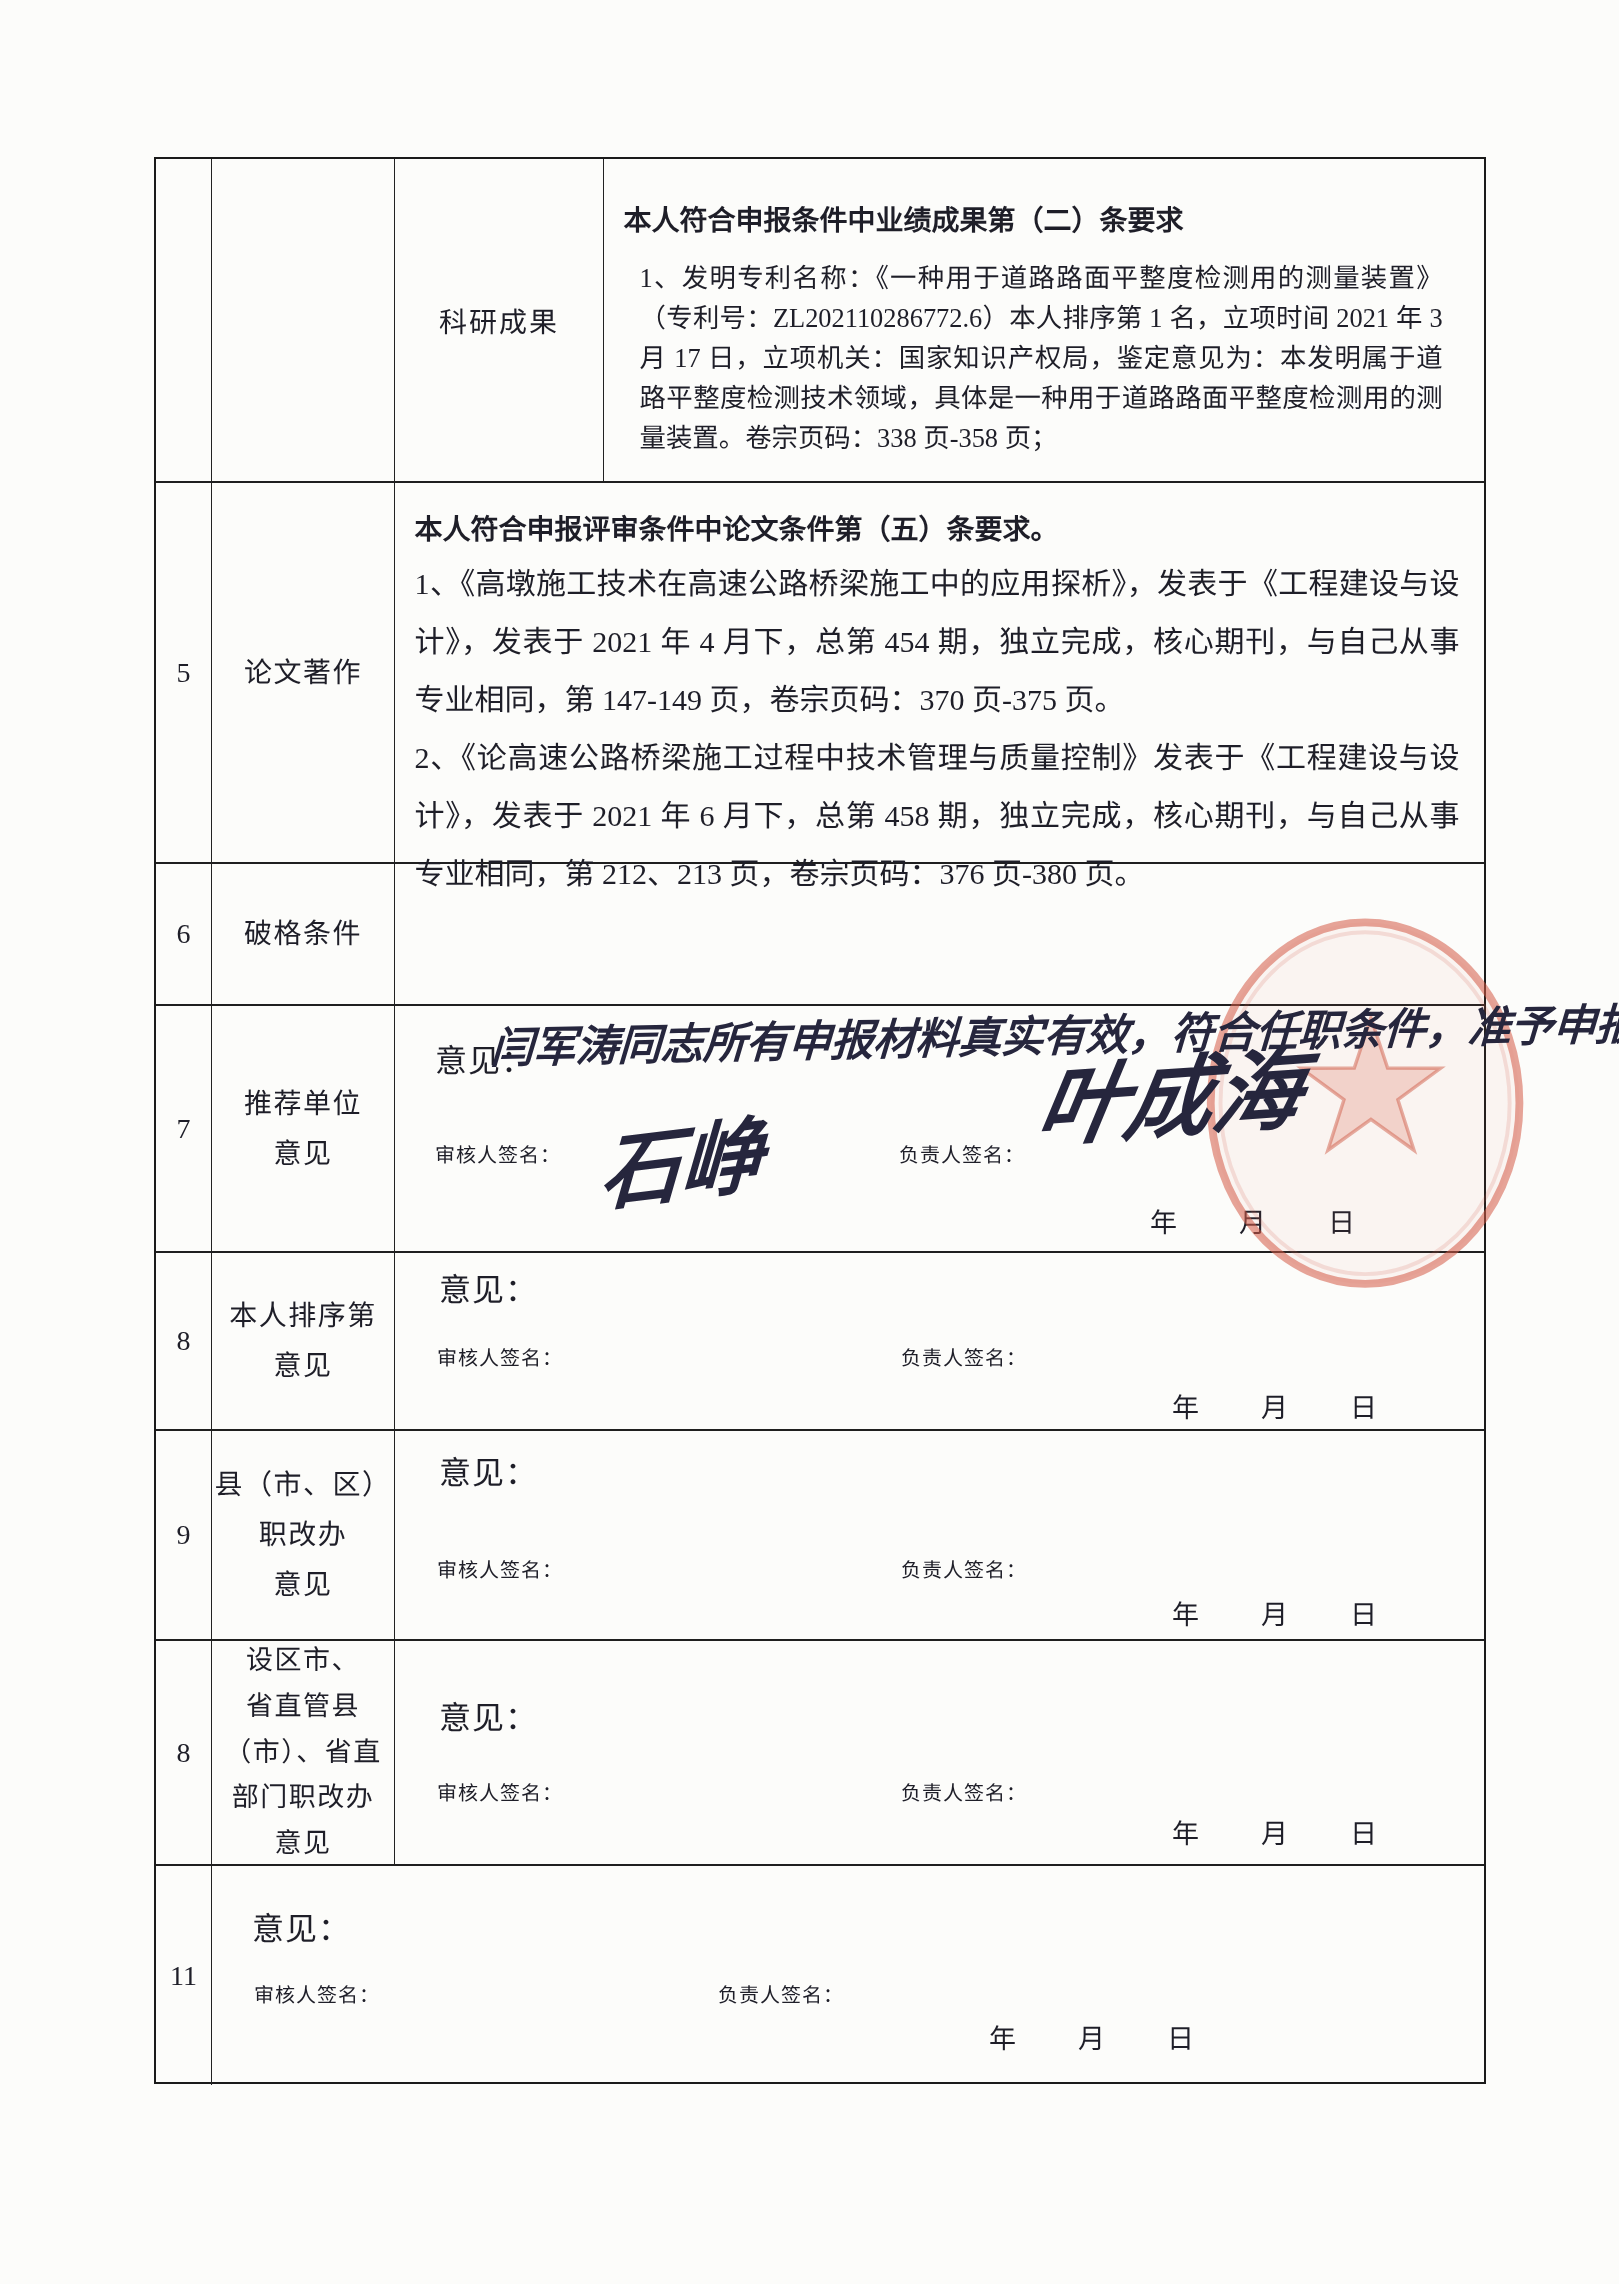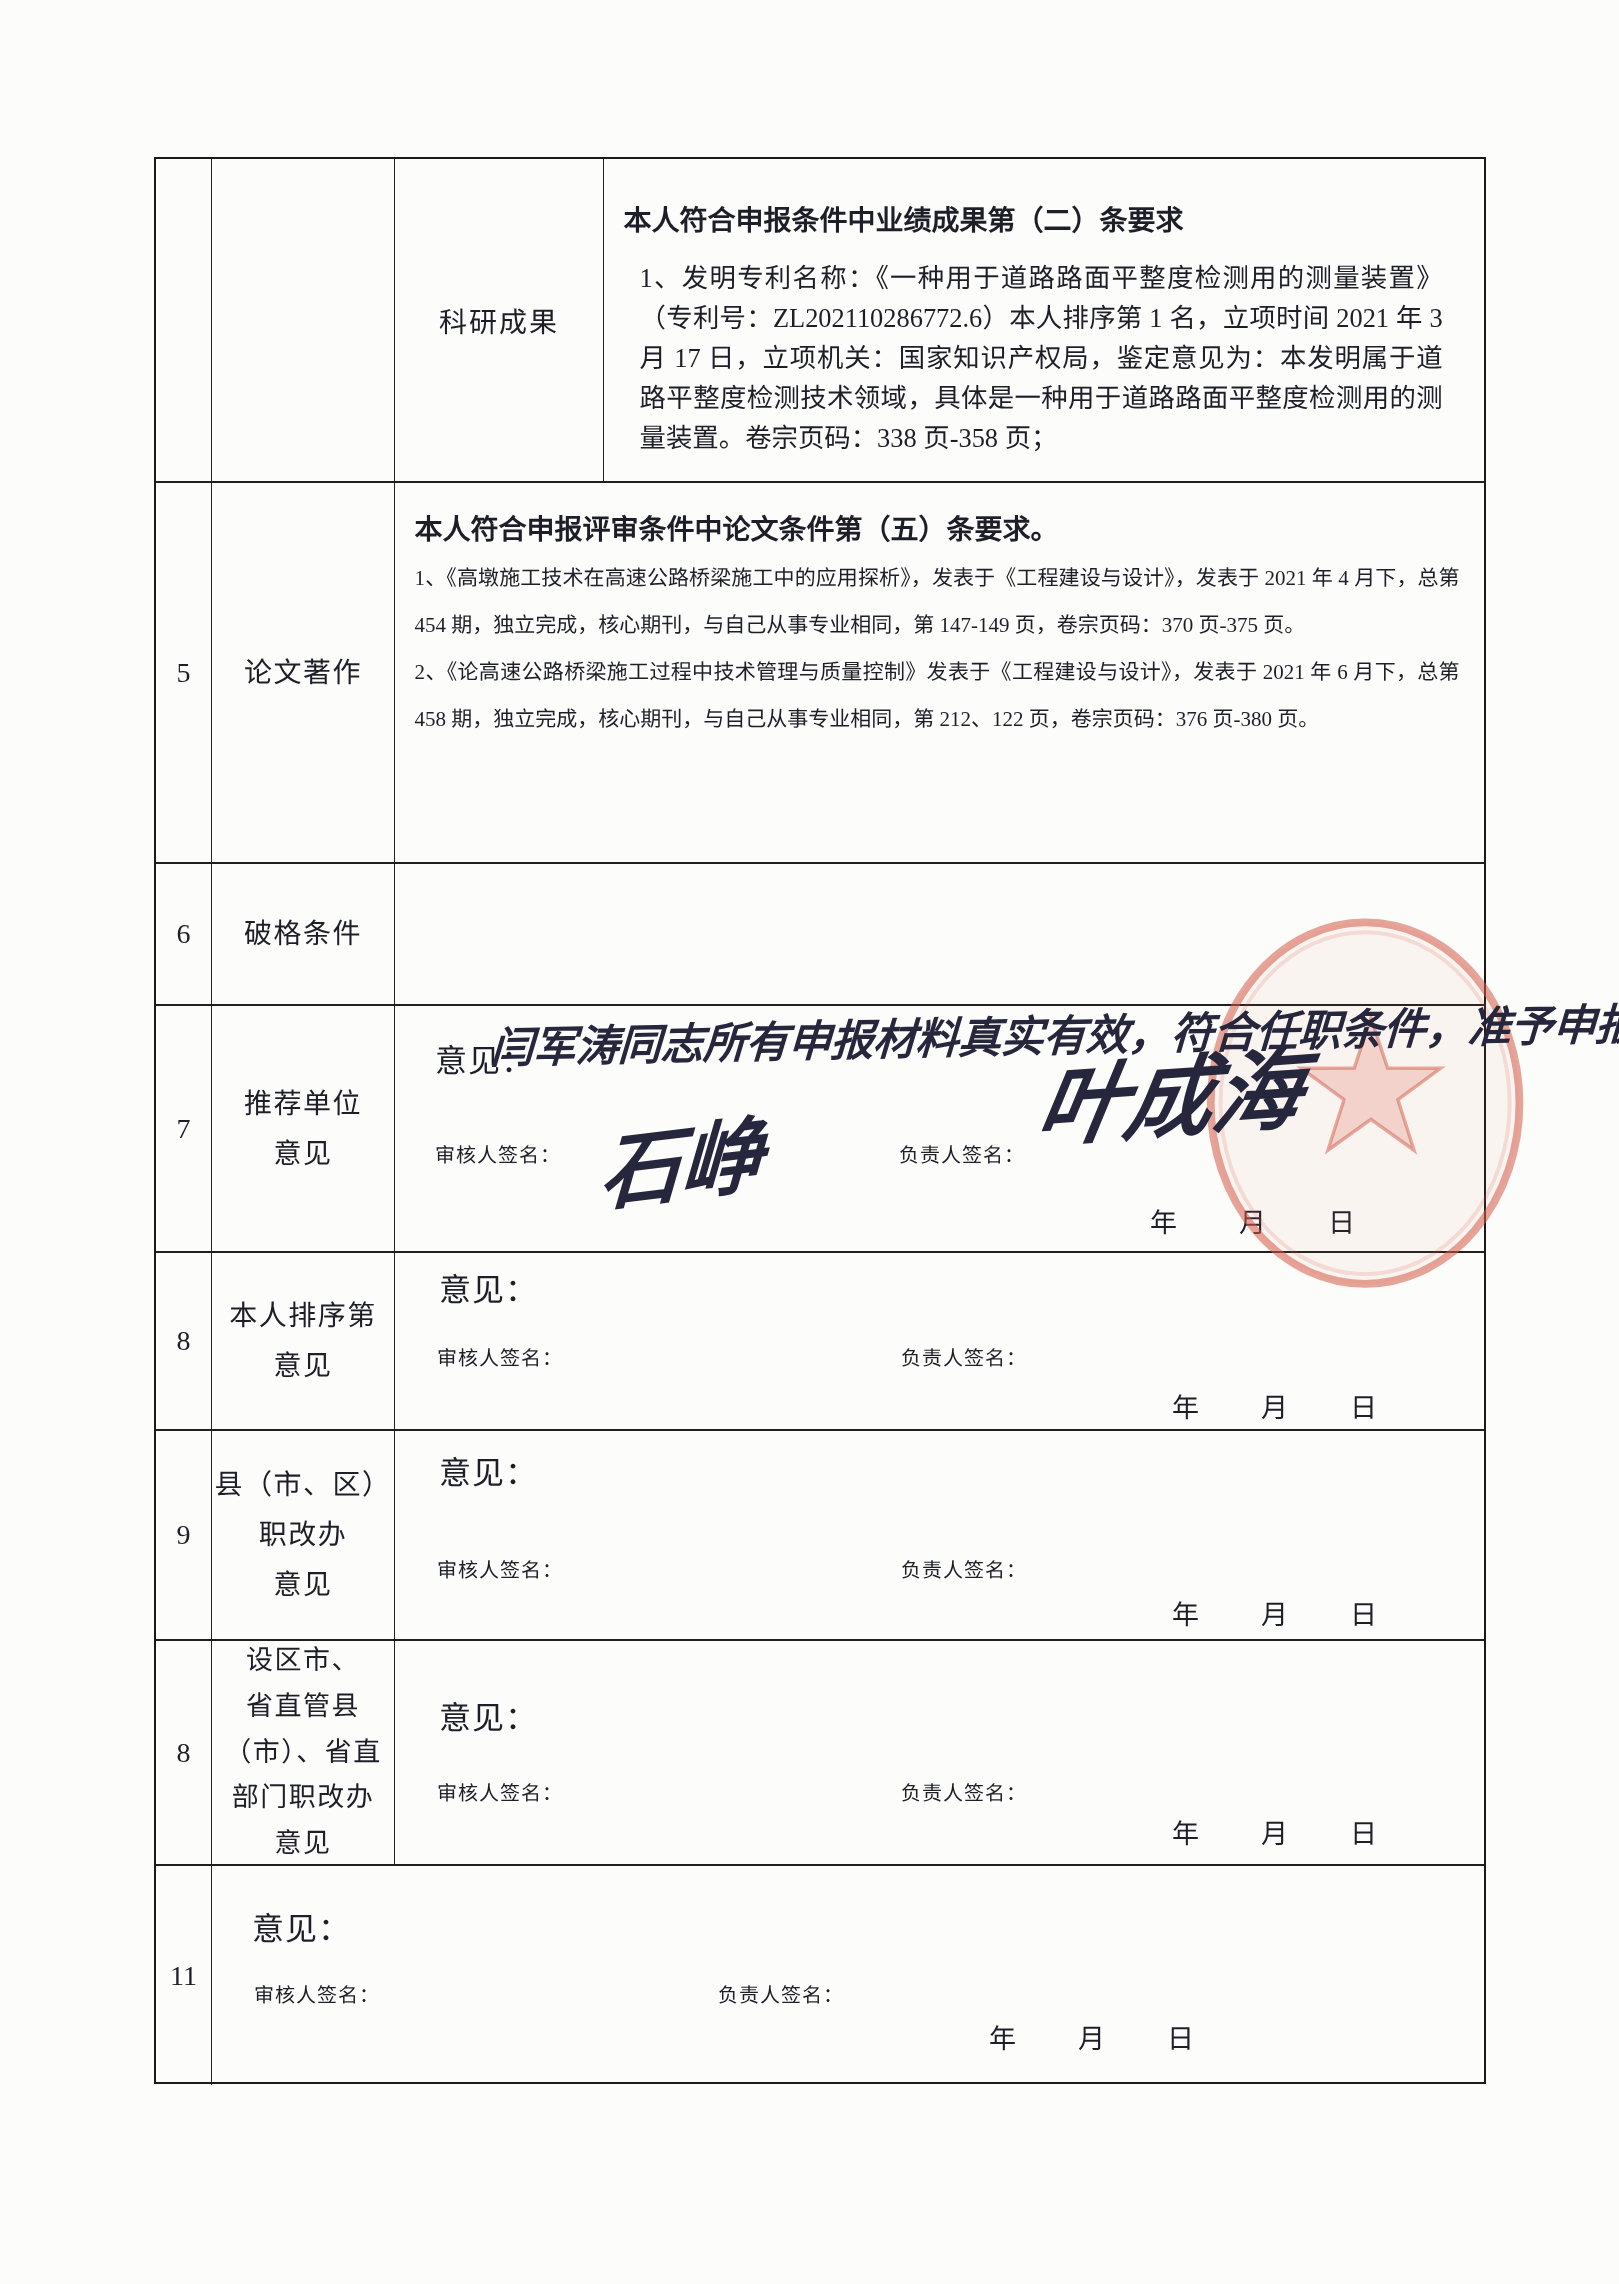--- a/index.html
+++ b/index.html
@@ -30,21 +30,21 @@
   .c-label{width:183px;border-right:1.5px solid #222;display:flex;align-items:center;justify-content:center;
          font-size:28px;line-height:1.78;text-align:center;white-space:pre-line;letter-spacing:1.5px;}
   .c-sub{width:209px;border-right:1.5px solid #222;display:flex;align-items:center;justify-content:center;
          font-size:28px;letter-spacing:2px;text-align:right;}
   .c-content{flex:1;position:relative;box-sizing:border-box;}
   .pad4{padding:42px 25.4px 0 19.6px;}
   .pad5{padding:27px 24.4px 0 19.6px;}
   .sec-head{font-family:"Liberation Sans","DejaVu Sans",sans-serif;font-weight:bold;
             font-size:28px;line-height:1.45;margin:0 0 4.9px 0;}
   .para4{font-size:26.4px;line-height:40px;text-align:justify;margin:16px;}
-  .para5{font-size:21px;line-height:47px;text-align:justify;margin:0;}
+  .para5{font-size:30px;line-height:58px;text-align:justify;margin:0;}
   
   .op-label{position:absolute;font-size:32px;letter-spacing:1px;}
   .sig-label{position:absolute;font-size:20px;letter-spacing:1px;text-align:right;}
   .date-row{position:absolute;display:flex;gap:62px;font-size:27px;}
   
   .hw{font-family:"Liberation Serif","DejaVu Serif",serif;font-style:italic;color:#26263d;}
   .hw-opinion{
     position:absolute;left:96px;top:6.8px;
     font-size:43px;font-weight:700;white-space:nowrap;
     transform:rotate(-1.2deg) skewX(-4deg);transform-origin:left center;
@@ -79,21 +79,21 @@
         <p class="para4">1、发明专利名称：《一种用于道路路面平整度检测用的测量装置》（专利号：ZL202110286772.6）本人排序第 1 名，立项时间 2021 年 3 月 17 日，立项机关：国家知识产权局，鉴定意见为：本发明属于道路平整度检测技术领域，具体是一种用于道路路面平整度检测用的测量装置。卷宗页码：338 页-358 页；</p>
       </div>
     </div>
 
     <div class="trow" style="height:381px;">
       <div class="cell c-num">5</div>
       <div class="cell c-label">论文著作</div>
       <div class="cell c-content pad5">
         <p class="sec-head">本人符合申报评审条件中论文条件第（五）条要求。</p>
         <p class="para5">1、《高墩施工技术在高速公路桥梁施工中的应用探析》，发表于《工程建设与设计》，发表于 2021 年 4 月下，总第 454 期，独立完成，核心期刊，与自己从事专业相同，第 147-149 页，卷宗页码：370 页-375 页。</p>
-        <p class="para5">2、《论高速公路桥梁施工过程中技术管理与质量控制》发表于《工程建设与设计》，发表于 2021 年 6 月下，总第 458 期，独立完成，核心期刊，与自己从事专业相同，第 212、122 页，卷宗页码：376 页-380 页。</p>
+        <p class="para5">2、《论高速公路桥梁施工过程中技术管理与质量控制》发表于《工程建设与设计》，发表于 2021 年 6 月下，总第 458 期，独立完成，核心期刊，与自己从事专业相同，第 212、213 页，卷宗页码：376 页-380 页。</p>
       </div>
     </div>
 
     <div class="trow" style="height:142px;">
       <div class="cell c-num">6</div>
       <div class="cell c-label">破格条件</div>
       <div class="cell c-content"></div>
     </div>
 
     <div class="trow" style="height:247px;">

